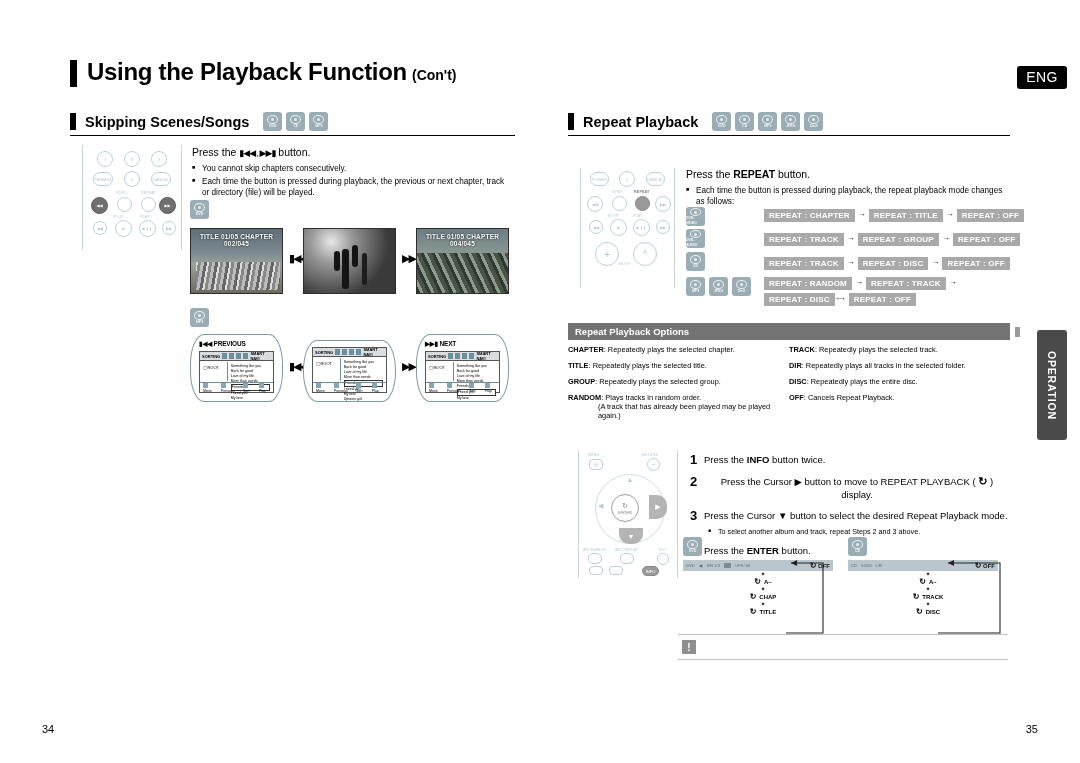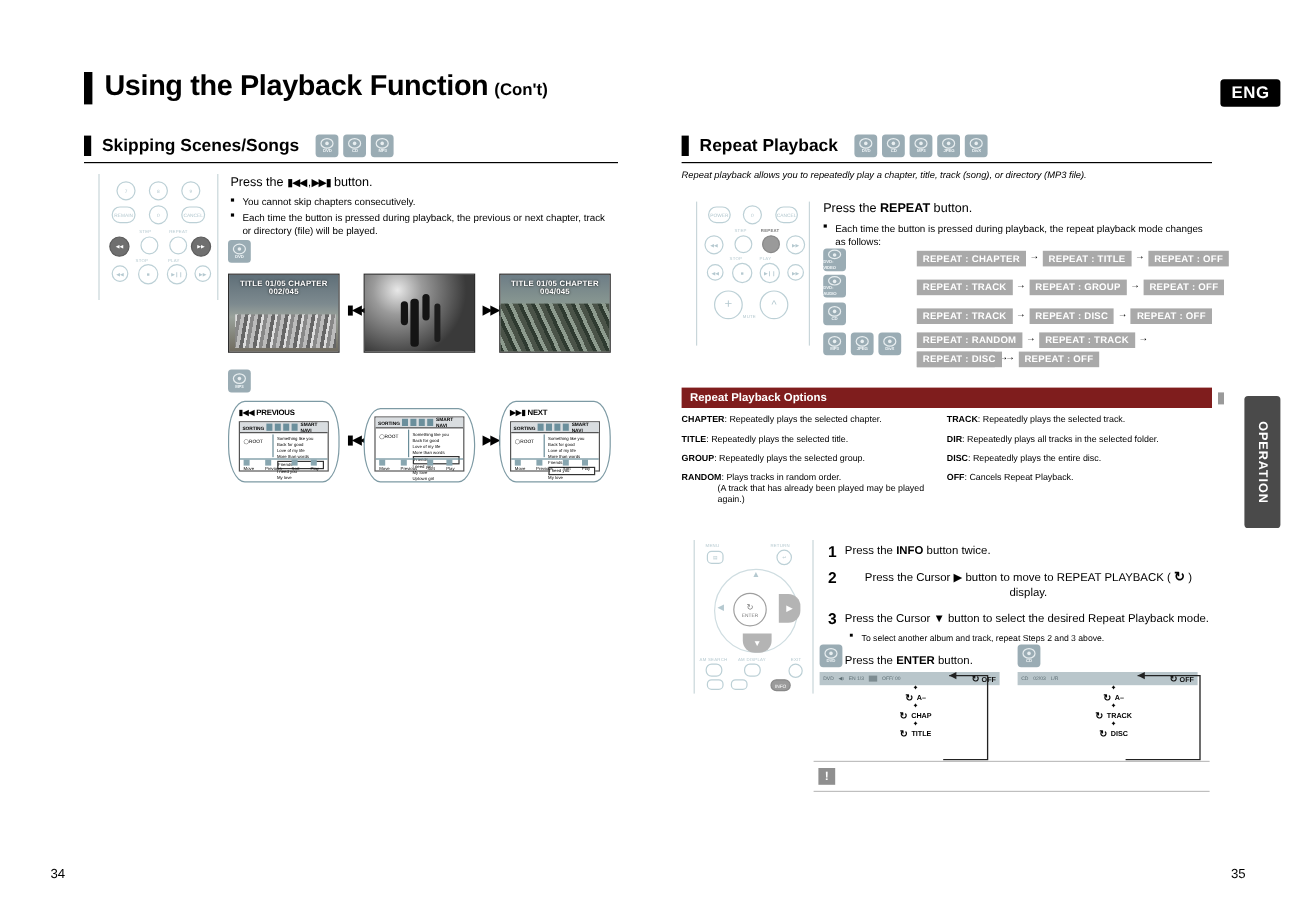--- a/index.html
+++ b/index.html
@@ -13,21 +13,21 @@
   .page { position: relative; width: 1080px; height: 763px; }
 
   
   .title-row { position: absolute; left: 70px; top: 58px; display: flex; align-items: flex-start; }
   .title-bar { width: 7px; height: 27px; background: #000; margin-right: 10px; margin-top: 2px; }
   .title-main { font-size: 24px; font-weight: bold; letter-spacing: -0.3px; }
   .title-sub { font-size: 14px; font-weight: bold; margin-left: 5px; }
 
   .eng-tab {
     position: absolute; right: 13px; top: 66px;
-    background: #000; color: #fff; font-size: 14px; font-weight: bold;
+    background: #000; color: #fff; font-size: 14px; font-weight: normal;
     padding: 3px 9px 4px 9px; border-radius: 3px; letter-spacing: .5px;
   }
 
   
   .op-tab {
     position: absolute; right: 13px; top: 330px;
     width: 30px; height: 110px; background: #4a4a4a; border-radius: 3px;
     color: #fff; font-size: 10.5px; font-weight: bold; letter-spacing: .8px;
     display: flex; align-items: center; justify-content: center;
   }
@@ -96,21 +96,21 @@
   .mp3foot { position: absolute; left: 0; right: 0; bottom: 0; height: 10px; border-top: 1px solid #6a8d99;
              display: flex; align-items: center; gap: 5px; padding: 0 3px; font-size: 3.6px; }
   .mp3foot .k { width: 5px; height: 5px; background: #88a6b0; display: inline-block; margin-right: 1px; }
 
   
   .chain { display: flex; gap: 3px; flex-wrap: wrap; }
   .chip { background: #a9a9a9; color: #fff; font-size: 8px; font-weight: bold; padding: 2px 5px; letter-spacing: .2px; white-space: nowrap; }
   .arrw { font-size: 8px; }
 
   
-  .opt-hd { background: #7f1d1d; color: #fff; font-size: 9.5px; font-weight: bold; padding: 3px 7px; }
+  .opt-hd { background: #737373; color: #fff; font-size: 9.5px; font-weight: bold; padding: 3px 7px; }
   .opt-body { display: flex; padding-top: 5px; }
   .opt-col { width: 50%; padding-right: 10px; }
   .opt-col p { font-size: 7.4px; line-height: 9px; margin-bottom: 7px; }
   .opt-col p b { font-weight: bold; }
   .opt-col p .ind { display: block; padding-left: 30px; }
 
   
   .step { display: flex; align-items: flex-start; margin-bottom: 7px; }
   .step .n { font-size: 13px; font-weight: bold; width: 14px; flex: none; }
   .step .t { font-size: 9.5px; line-height: 13px; padding-top: 1px; text-align: center; }
@@ -380,21 +380,20 @@
           </span>
         <span class="disc">
             <span class="ring">
               <span class="hub"></span>
             </span>
             <span class="lbl">DivX</span>
           </span>
       </div>
     </div>
     <div class="sec-rule"></div>
-    <div style="font-size:7.8px;font-style:italic;margin-top:5px">Repeat playback allows you to repeatedly play a chapter, title, track (song), or directory (MP3 file).</div>
   </div>
 
   <div class="remote" style="left:580px;top:168px;width:95px;height:120px">
     <div class="rbtn" style="left:9px;top:4px;width:19px;height:14px;border-radius:7px">
         <span>POWER</span>
       </div>
     <div class="rbtn" style="left:38px;top:3px;width:16px;height:16px">
         <span>0</span>
       </div>
     <div class="rbtn" style="left:65px;top:4px;width:19px;height:14px;border-radius:7px">

